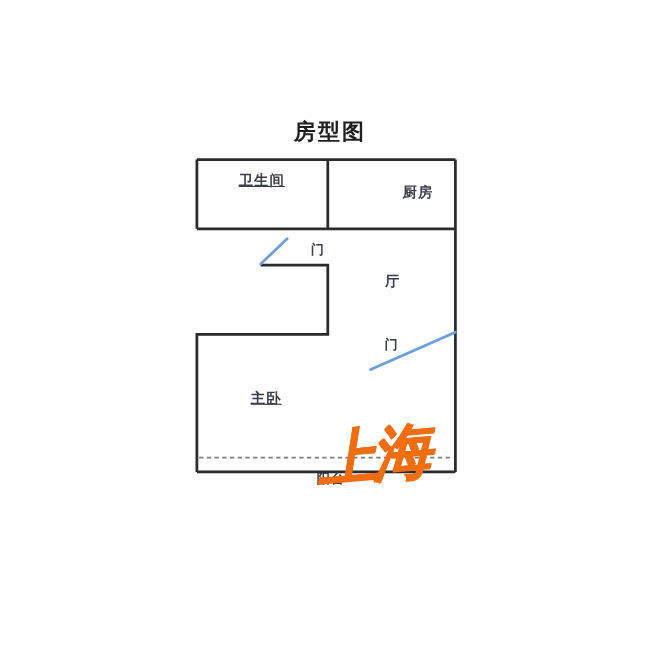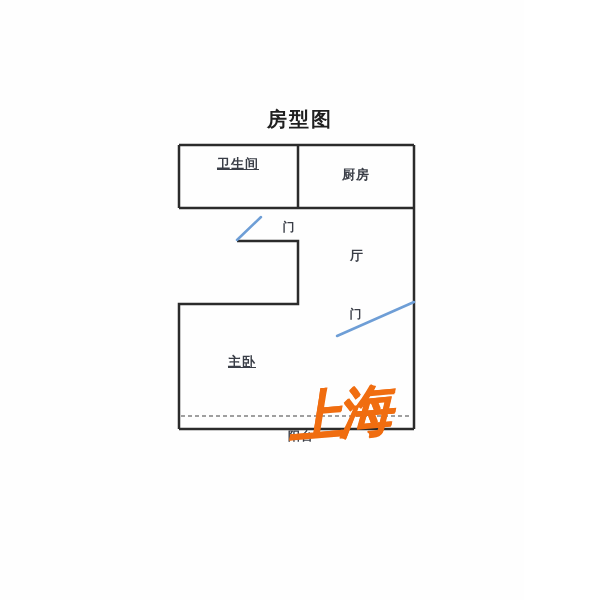--- a/index.html
+++ b/index.html
@@ -100,21 +100,21 @@
 
     <path d="M179 429 H414" fill="none" stroke-width="2.5" stroke="#2b2b2b"></path>
 
     <path d="M181 416 H412" fill="none" stroke-width="1.5" stroke-dasharray="4 3" stroke="#808080"></path>
 
     <path d="M237 240 L261 217" fill="none" stroke-width="2.5" stroke-linecap="round" stroke="#6e9ed6"></path>
     <path d="M337 336 L414 302" fill="none" stroke-width="2.5" stroke-linecap="round" stroke="#6e9ed6"></path>
   </svg>
 
   <div class="room-label lbl-bathroom" style="color: rgb(58, 62, 71);">卫生间</div>
-  <div class="room-label lbl-kitchen" style="color: rgb(58, 62, 71);">厨房</div>
+  <div class="room-label lbl-kitchen" style="color: rgb(58, 62, 71); margin-left: 24px;">厨房</div>
   <div class="room-label small lbl-door1" style="color: rgb(58, 62, 71);">门</div>
   <div class="room-label lbl-hall" style="color: rgb(58, 62, 71);">厅</div>
   <div class="room-label small lbl-door2" style="color: rgb(58, 62, 71);">门</div>
   <div class="room-label lbl-bedroom" style="color: rgb(58, 62, 71); text-decoration: underline;">主卧</div>
   <div class="room-label small lbl-balcony" style="color: rgb(58, 62, 71);">阳台</div>
 
   <div class="watermark wm-calligraphy" style="color: rgb(240, 109, 16);">上海</div>
 
 </div>
 

